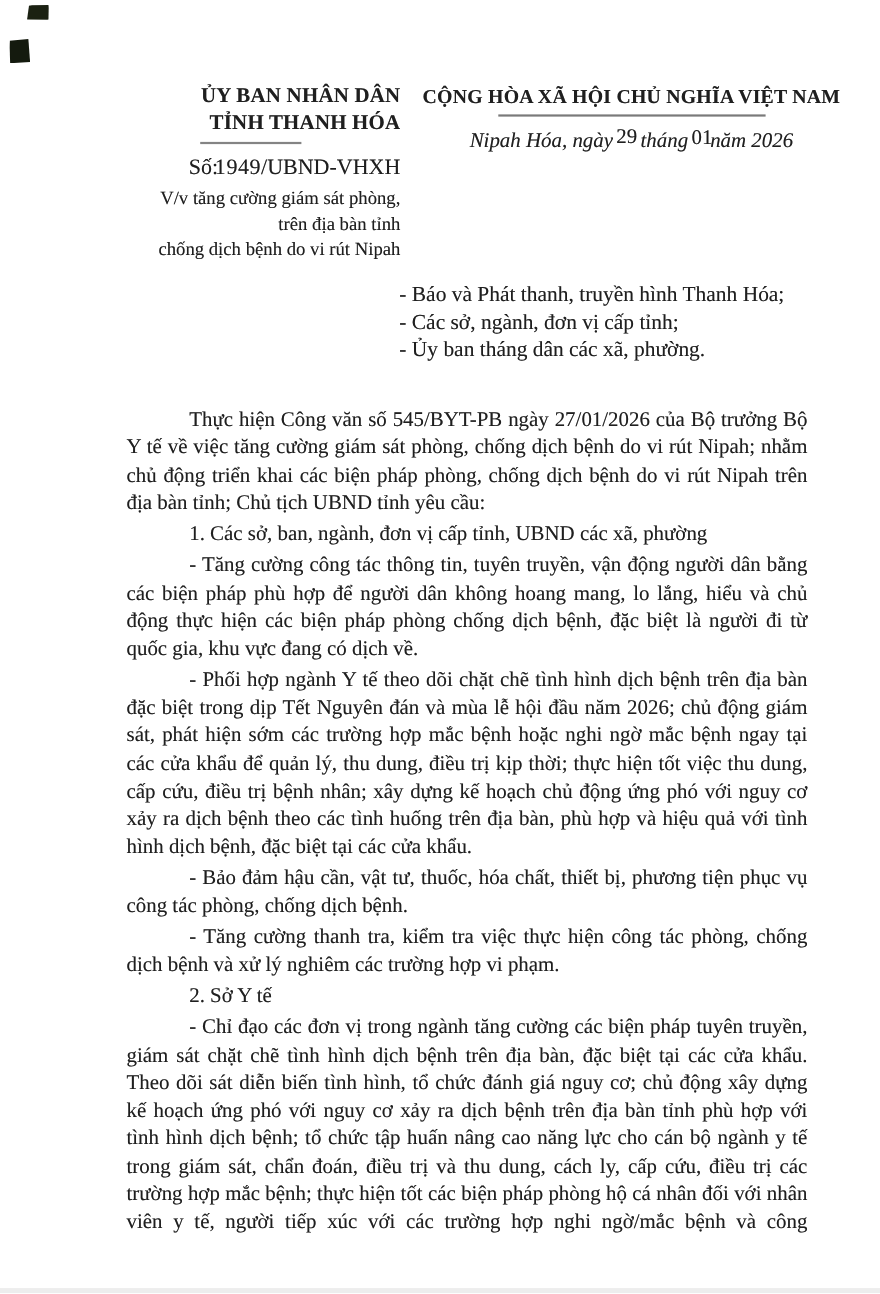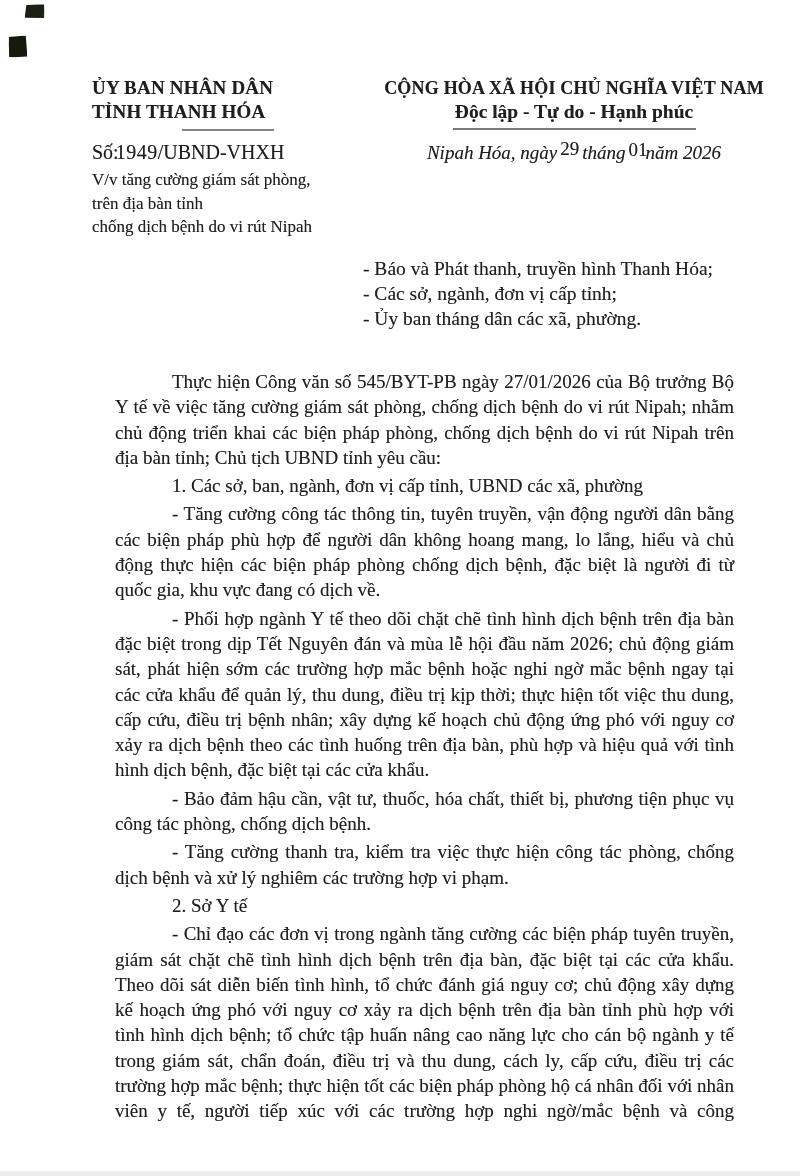--- a/index.html
+++ b/index.html
@@ -16,21 +16,21 @@
   }
 
   
   .artifact { position: absolute; }
   .a1 { left: 24px; top: 4px; width: 21px; height: 15px; background: #1b2112;
         clip-path: polygon(15% 0, 100% 10%, 92% 100%, 0 85%); transform: rotate(-6deg); }
   .a2 { left: 8px; top: 35px; width: 20px; height: 23px; background: #141a0e;
         clip-path: polygon(0 12%, 85% 0, 100% 90%, 10% 100%); transform: rotate(4deg); }
 
   
-  .header-left { position: absolute; top: 76px; left: 92px; width: 272px; text-align: left; }
+  .header-left { position: absolute; top: 76px; left: 92px; width: 272px; text-align: right; }
   .authority { font-weight: bold; font-size: 19px; line-height: 24px; letter-spacing: 0.2px; }
   .hl-underline { width: 92px; height: 2px; background: #848484; margin: 5px auto 9px; }
   .doc-number { font-size: 20px; line-height: 24px; white-space: nowrap; }
   .doc-number .fill { margin-left: -3px; letter-spacing: 0.5px; }
   .subject { font-size: 17px; line-height: 23.5px; margin-top: 4px; }
 
   
   .header-right { position: absolute; top: 76px; left: 380px; width: 388px; text-align: center; }
   .national1 { font-weight: bold; font-size: 18px; line-height: 24px; letter-spacing: 0.2px; white-space: nowrap; }
   .national2 { font-weight: bold; font-size: 19.5px; line-height: 24px; }
@@ -68,21 +68,20 @@
     <div class="doc-number"><span>Số:</span><span class="fill">1949</span><span>/UBND-VHXH</span></div>
     <div class="subject">
       <div>V/v tăng cường giám sát phòng,</div>
       <div>trên địa bàn tỉnh</div>
       <div>chống dịch bệnh do vi rút Nipah</div>
     </div>
   </div>
 
   <div class="header-right">
     <div class="national1">CỘNG HÒA XÃ HỘI CHỦ NGHĨA VIỆT NAM</div>
-    <div class="national2">Độc lập - Tự do - Hạnh phúc</div>
     <div class="hr-underline"></div>
     <div class="date-line"><span>Nipah Hóa, ngày</span><span class="date-num">29</span><span>tháng</span><span class="date-num month">01</span><span>năm 2026</span></div>
   </div>
 
   <div class="recipients">
     <div class="recipient-list">
       <div>- Báo và Phát thanh, truyền hình Thanh Hóa;</div>
       <div>- Các sở, ngành, đơn vị cấp tỉnh;</div>
       <div>- Ủy ban tháng dân các xã, phường.</div>
     </div>

